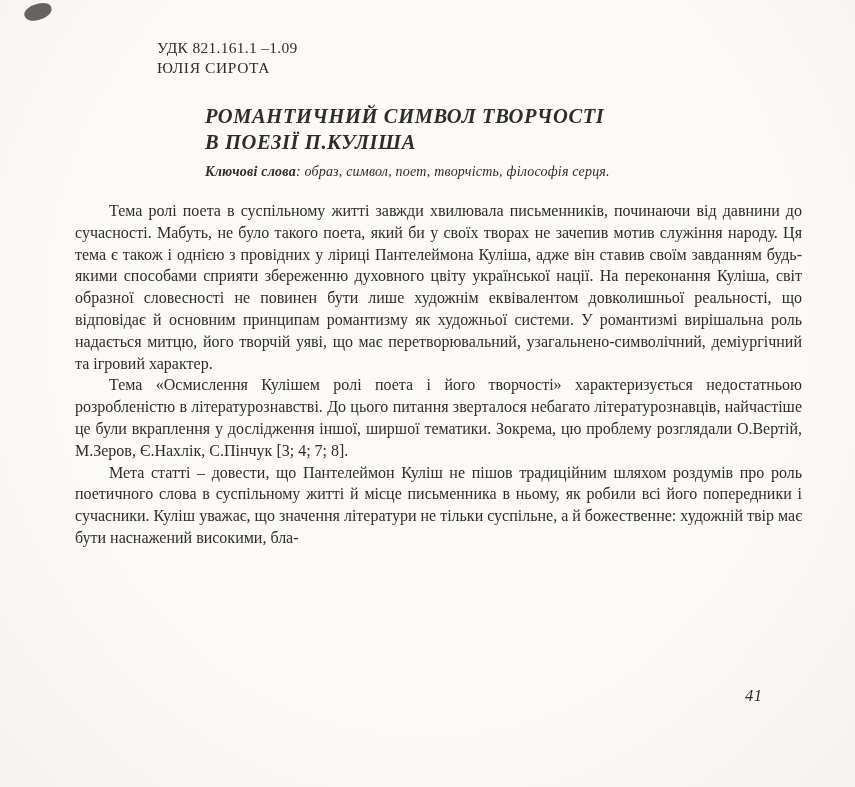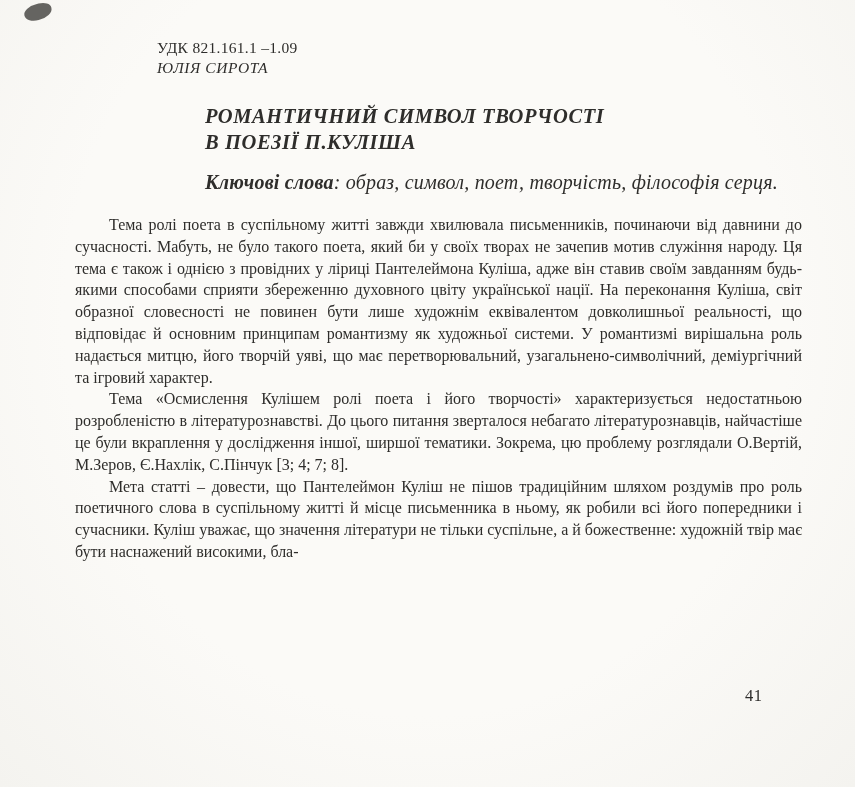--- a/index.html
+++ b/index.html
@@ -28,55 +28,56 @@
     position: absolute;
     left: 75px; top: 38px;
     width: 727px;
   }
   .header-block {
     margin-left: 82px;
     font-size: 15.5px;
     line-height: 20px;
   }
   .udc { letter-spacing: 0.3px; }
-  .author { letter-spacing: 0.6px; font-style: italic; }
+  .author { letter-spacing: 0.6px; }
   .location { font-style: italic; }
   .article-title {
     margin-left: 130px;
     margin-top: 25px;
     font-size: 20.5px;
     font-weight: bold;
     line-height: 26px;
     letter-spacing: 0.6px;
     font-style: italic;
   }
   .keywords {
     margin-left: 130px;
-    margin-top: 16px;
-    font-size: 20px;
+    margin-top: 9px;
+    font-size: 14px;
     font-style: italic;
     letter-spacing: 0.2px;
   }
   .keywords .kw-label { font-weight: bold; }
   .body-text {
     margin-top: 20px;
     font-size: 16px;
     line-height: 21.8px;
     text-align: justify;
     font-family: Liberation Serif, serif;
   }
   .body-text p {
     text-indent: 34px;
     margin: 0;
   }
   .page-number {
     position: absolute;
     left: 745px; top: 686px;
     font-size: 16.5px;
     letter-spacing: 0.5px;
+    font-style: italic;
   }
 </style>
 </head>
 <body>
 
 <div class="scan-page">
 
   <div class="scan-smudge"></div>
 
   <div class="content">

